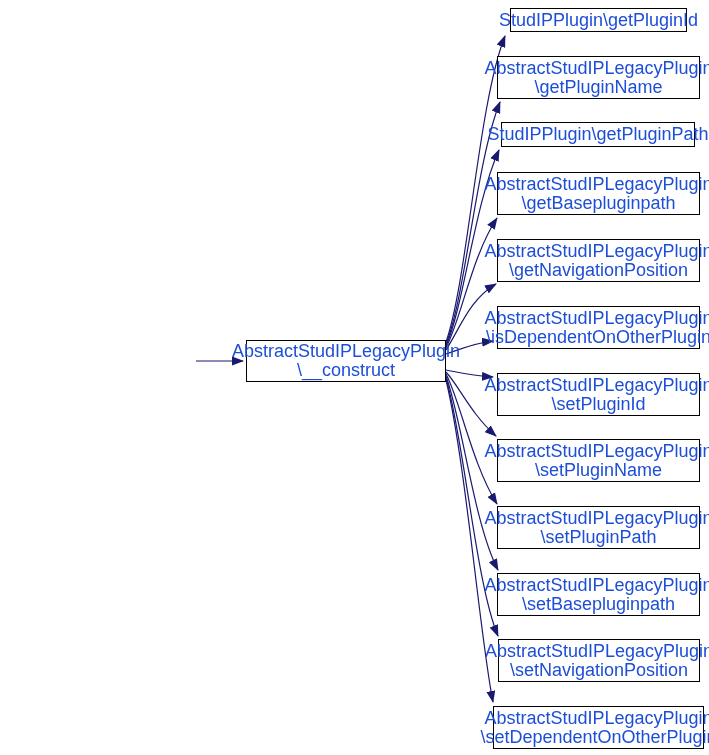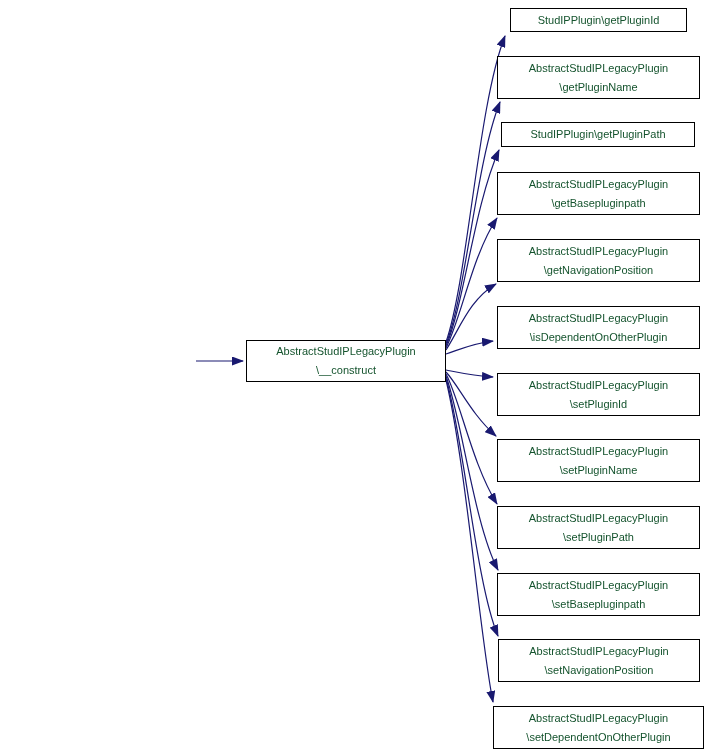--- a/index.html
+++ b/index.html
@@ -30,22 +30,22 @@
   .arrowhead-shape { fill: var(--edge-color); }
   .node {
     position: absolute;
     box-sizing: border-box;
     display: flex;
     align-items: center;
     justify-content: center;
     text-align: center;
     background: var(--node-fill);
     border: 1px solid var(--border-color);
-    color: #14532d;
-    font-size: 11px;
+    color: #1d4ed8;
+    font-size: 18px;
     line-height: 19px;
     white-space: pre;
     cursor: pointer;
   }
   .node.caller {
     background: var(--caller-fill);
     border-width: 2px;
   }
 </style>
 </head>

